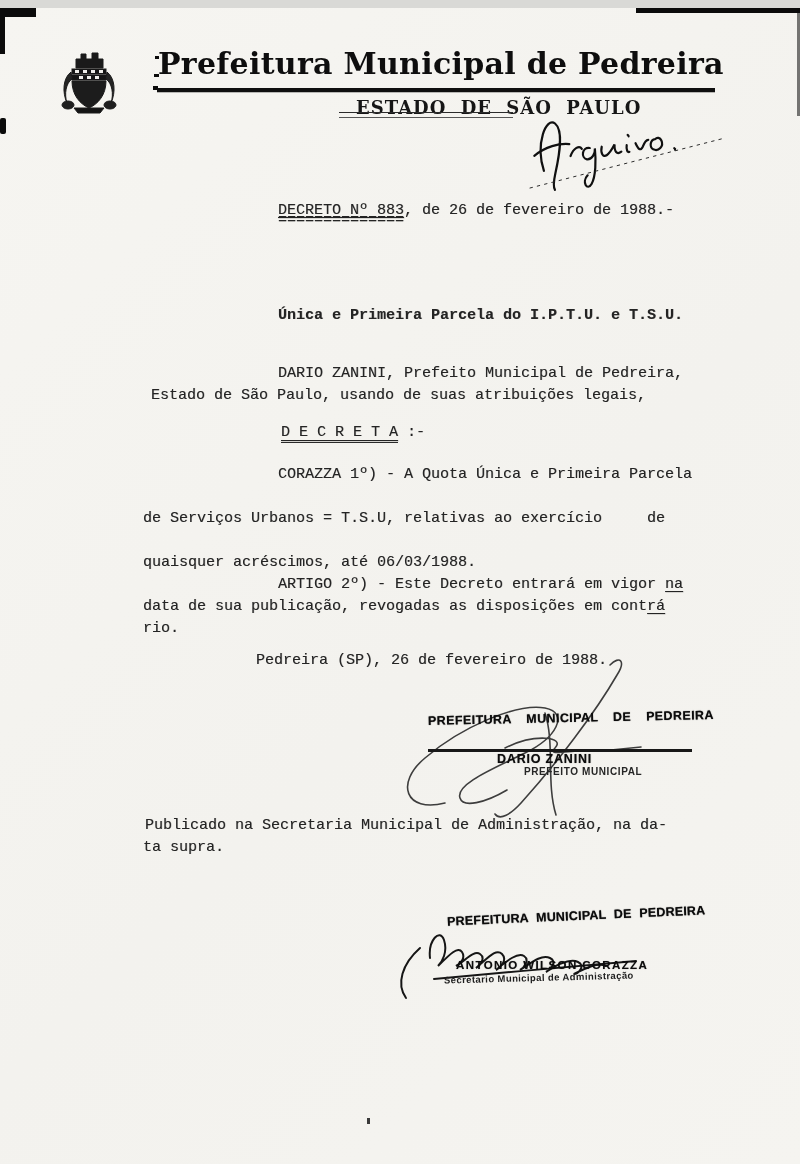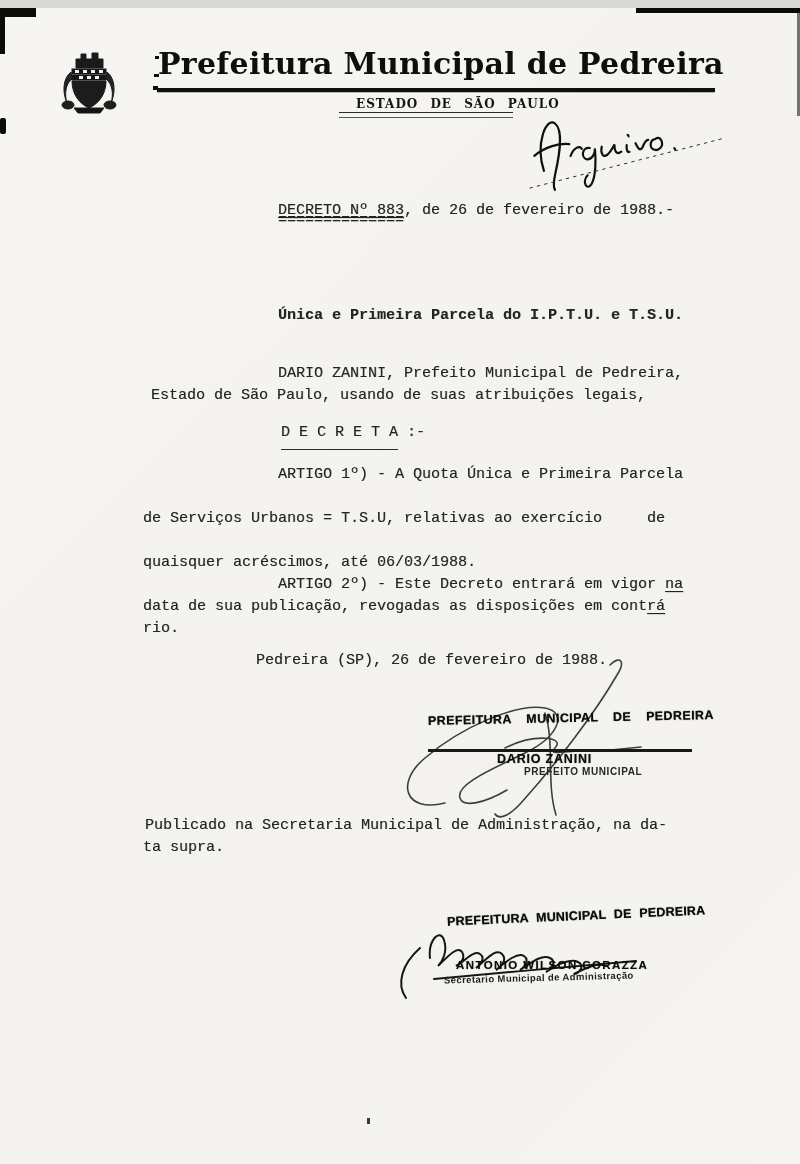--- a/index.html
+++ b/index.html
@@ -9,33 +9,33 @@
     overflow:hidden;
     font-family:"Liberation Mono",monospace;
   }
   
   .tw {
     position:absolute; font-family:"Liberation Mono",monospace;
     font-size:15px; line-height:20px; color:#242424; white-space:pre;
     text-shadow:0.4px 0.4px 0.6px rgba(20,20,20,0.35);
   }
   .us { text-decoration:underline; text-underline-offset:3px; }
-  .decreta-word { text-underline-offset:4px; border-bottom:1px solid #2a2a2a; padding-bottom:8px; }
+  .decreta-word { text-decoration:underline; text-underline-offset:4px; border-bottom:1px solid #2a2a2a; padding-bottom:1px; }
 
   
   .doc-title {
     position:absolute; left:158px; top:38px; width:552px; text-align:center;
     font-family:"DejaVu Serif","Liberation Serif",serif; font-weight:700;
     font-size:30px; color:#0e0e0e; letter-spacing:0.3px; white-space:nowrap;
   }
   .title-rule { position:absolute; left:157px; top:80px; width:558px; height:4px; background:#0f0f0f; box-shadow:0 1px 0 rgba(0,0,0,.25); }
   .subtitle {
     position:absolute; left:356px; top:89px;
     font-family:"DejaVu Serif","Liberation Serif",serif; font-weight:700;
-    font-size:12px; letter-spacing:1px; word-spacing:7px; color:#161616; white-space:nowrap;
+    font-size:18px; letter-spacing:1px; word-spacing:7px; color:#161616; white-space:nowrap;
   }
   .subtitle-rule { position:absolute; left:339px; top:104px; width:174px; height:4px; border-top:1.5px solid #2b2b2b; border-bottom:1px solid #555; }
 
   
   .stamp { position:absolute; font-family:"Liberation Sans",sans-serif; font-weight:700; color:#0c0c0c; white-space:nowrap; }
   .stamp1-org { left:428px; top:703px; font-size:12.5px; letter-spacing:0.4px; word-spacing:11px; transform:rotate(-1.2deg); text-shadow:0 0 1px rgba(0,0,0,.7); }
   .stamp1-rule { position:absolute; left:428px; top:741px; width:264px; height:2.5px; background:#181818; }
   .stamp1-name { left:497px; top:744px; font-size:12.5px; letter-spacing:0.8px; text-shadow:0 0 1px rgba(0,0,0,.6); }
   .stamp1-role { left:500px; top:758px; font-size:10px; letter-spacing:0.6px; color:#262626;padding-left:24px; }
   .stamp2-org { left:447px; top:901px; font-size:12.5px; letter-spacing:0.2px; word-spacing:4px; transform:rotate(-2.5deg); text-shadow:0 0 1px rgba(0,0,0,.7); }
@@ -111,21 +111,21 @@
   <div class="tw" style="left:278px;top:193px;"><span class="us">DECRETO Nº 883</span><span>, de 26 de fevereiro de 1988.-</span></div>
   <div class="tw" style="left:278px;top:203px;">==============</div>
 
   <div class="tw" style="left:278px;top:298px;font-weight:bold;">Única e Primeira Parcela do I.P.T.U. e T.S.U.</div>
 
   <div class="tw" style="left:278px;top:356px;">DARIO ZANINI, Prefeito Municipal de Pedreira,</div>
   <div class="tw" style="left:151px;top:378px;">Estado de São Paulo, usando de suas atribuições legais,</div>
 
   <div class="tw" style="left:281px;top:415px;"><span class="decreta-word">D E C R E T A</span><span> :-</span></div>
 
-  <div class="tw" style="left:278px;top:457px;">ARTIGO 1º) - A Quota Única e Primeira Parcela</div>
+  <div class="tw" style="left:278px;top:457px;">CORAZZA 1º) - A Quota Única e Primeira Parcela</div>
   <div class="tw" style="left:143px;top:501px;">de Serviços Urbanos = T.S.U, relativas ao exercício     de</div>
   <div class="tw" style="left:143px;top:545px;">quaisquer acréscimos, até 06/03/1988.</div>
 
   <div class="tw" style="left:278px;top:567px;"><span>ARTIGO 2º) - Este Decreto entrará em vigor </span><span class="us">na</span></div>
   <div class="tw" style="left:143px;top:589px;"><span>data de sua publicação, revogadas as disposições em cont</span><span class="us">rá</span></div>
   <div class="tw" style="left:143px;top:611px;">rio.</div>
 
   <div class="tw" style="left:256px;top:643px;">Pedreira (SP), 26 de fevereiro de 1988.</div>
 
   <svg style="left:385px;top:645px;" width="290" height="170" viewBox="0 0 290 170">

